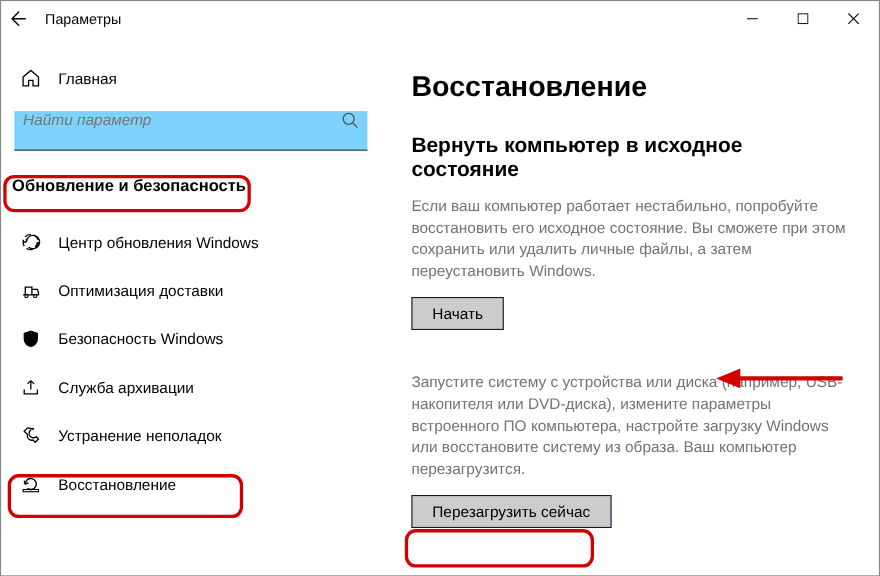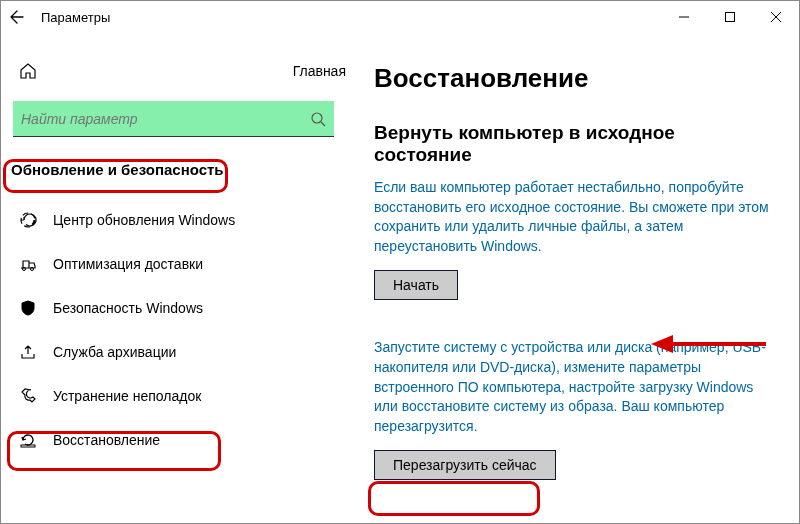--- a/index.html
+++ b/index.html
@@ -41,30 +41,29 @@
   .sidebar {
     width: 345px;
     padding-top: 18px;
     position: relative;
   }
   .home-row {
     display:flex; align-items:center;
     height: 40px;
     padding-left: 18px;
     gap: 16px;
-    justify-content: space-between;
   }
   .home-row .icon { width:18px; display:flex; }
   .search-row {
     margin: 10px 12px 14px 12px;
     height: 36px;
     border-bottom: 1px solid #333;
-    display:flex; align-items:center;
+    display:flex; align-items:flex-start;
     padding: 0 8px;
-    background: #86efac;
+    background: #7dd3fc;
   }
   .search-row input {
     border:none; outline:none;
     flex:1; font-size:14px; font-style: italic;
     color:#666; background:transparent;
   }
   .category {
     padding: 10px 10px;
     font-weight: 600;
     font-size: 15px;
@@ -78,21 +77,21 @@
     font-size:14px;
   }
   .nav-item .icon{width:18px;display:flex;align-items:center;justify-content:center;}
   .main {
     flex:1;
     padding: 30px 28px 0 28px;
     overflow: hidden;
   }
   .main h1 { font-size: 26px; font-weight: 600; margin-bottom: 28px; }
   .main h2 { font-size: 19px; font-weight: 600; margin-bottom: 12px; }
-  .main p { font-size: 14px; color:#0369a1; line-height: 1.4; margin-bottom: 14px; }
+  .main p { font-size: 14px; color:#737373; line-height: 1.4; margin-bottom: 14px; }
   .btn {
     display:inline-block;
     background:#ccc;
     border:1px solid #0f172a;
     padding: 6px 18px;
     font-size:14px;
   }
   
   .hl-red {
     border: 3px solid #d40000;

